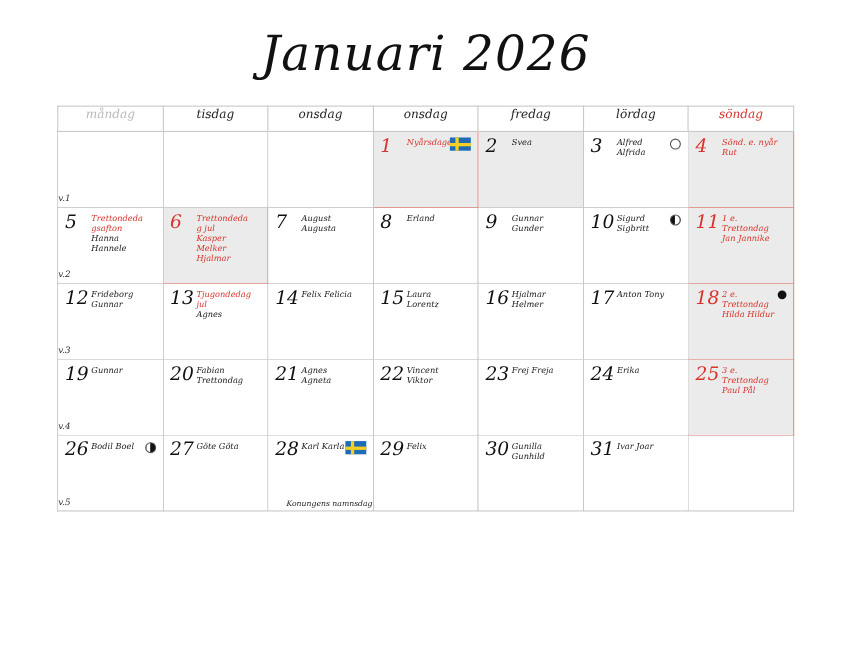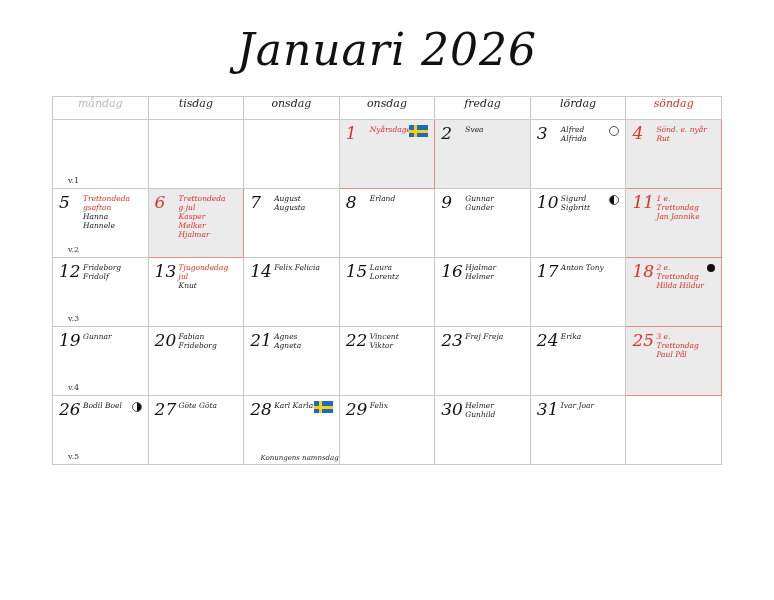--- a/index.html
+++ b/index.html
@@ -96,23 +96,24 @@
   .names.red { color: #d8342c; }
   .holiday {
     display: block;
     font-style: italic;
     color: #d8342c;
     font-size: 7.5px;
     line-height: 9px;
   }
   .week {
     position: absolute;
-    left: 15px;
+    left: 0;
     bottom: 3px;
     font-family: "DejaVu Serif", serif;
+    font-style: italic;
     font-size: 8px;
     color: #333333;
   }
   .flag {
     position: absolute;
     top: 5px;
     right: 6px;
     width: 19px;
     height: 12px;
     background: #1f6bb5;
@@ -239,26 +240,26 @@
               <span class="moon last"></span>
             </td>
             <td class="day shade redborder">
               <div class="daynum red">11</div>
               <div class="names red"><span class="holiday">1 e. Trettondag</span><span>Jan Jannike</span></div>
             </td>
           </tr>
           <tr>
             <td class="day">
               <div class="daynum">12</div>
-              <div class="names"><span>Frideborg Fridolf</span></div>
+              <div class="names"><span>Frideborg Gunnar</span></div>
               <div class="week">v.3</div>
             </td>
             <td class="day">
               <div class="daynum">13</div>
-              <div class="names"><span class="holiday">Tjugondedag jul</span><span>Knut</span></div>
+              <div class="names"><span class="holiday">Tjugondedag jul</span><span>Agnes</span></div>
             </td>
             <td class="day">
               <div class="daynum">14</div>
               <div class="names"><span>Felix Felicia</span></div>
             </td>
             <td class="day">
               <div class="daynum">15</div>
               <div class="names"><span>Laura Lorentz</span></div>
             </td>
             <td class="day">
@@ -276,21 +277,21 @@
             </td>
           </tr>
           <tr>
             <td class="day">
               <div class="daynum">19</div>
               <div class="names"><span>Gunnar</span></div>
               <div class="week">v.4</div>
             </td>
             <td class="day">
               <div class="daynum">20</div>
-              <div class="names"><span>Fabian Frideborg</span></div>
+              <div class="names"><span>Fabian Trettondag</span></div>
             </td>
             <td class="day">
               <div class="daynum">21</div>
               <div class="names"><span>Agnes Agneta</span></div>
             </td>
             <td class="day">
               <div class="daynum">22</div>
               <div class="names"><span>Vincent Viktor</span></div>
             </td>
             <td class="day">
@@ -322,21 +323,21 @@
               <div class="names"><span>Karl Karla</span></div>
               <span class="flag"></span>
               <div class="footnote">Konungens namnsdag</div>
             </td>
             <td class="day">
               <div class="daynum">29</div>
               <div class="names"><span>Felix</span></div>
             </td>
             <td class="day">
               <div class="daynum">30</div>
-              <div class="names"><span>Helmer Gunhild</span></div>
+              <div class="names"><span>Gunilla Gunhild</span></div>
             </td>
             <td class="day">
               <div class="daynum">31</div>
               <div class="names"><span>Ivar Joar</span></div>
             </td>
             <td class="day"></td>
           </tr>
         </tbody>
     </table>
   </div>

